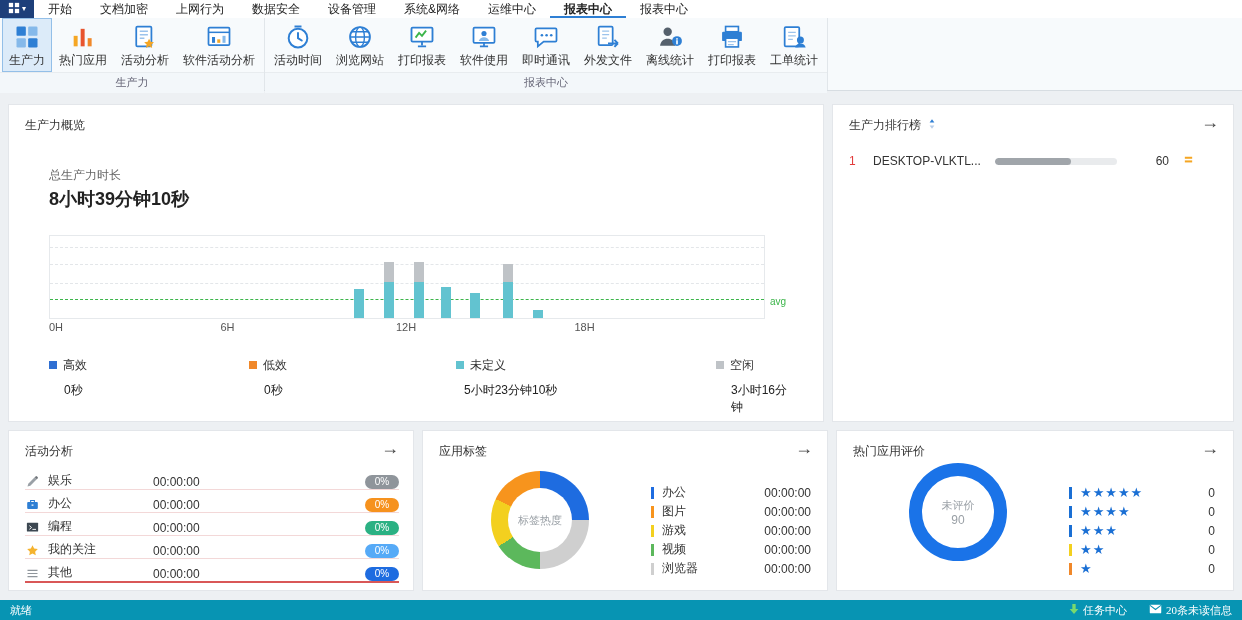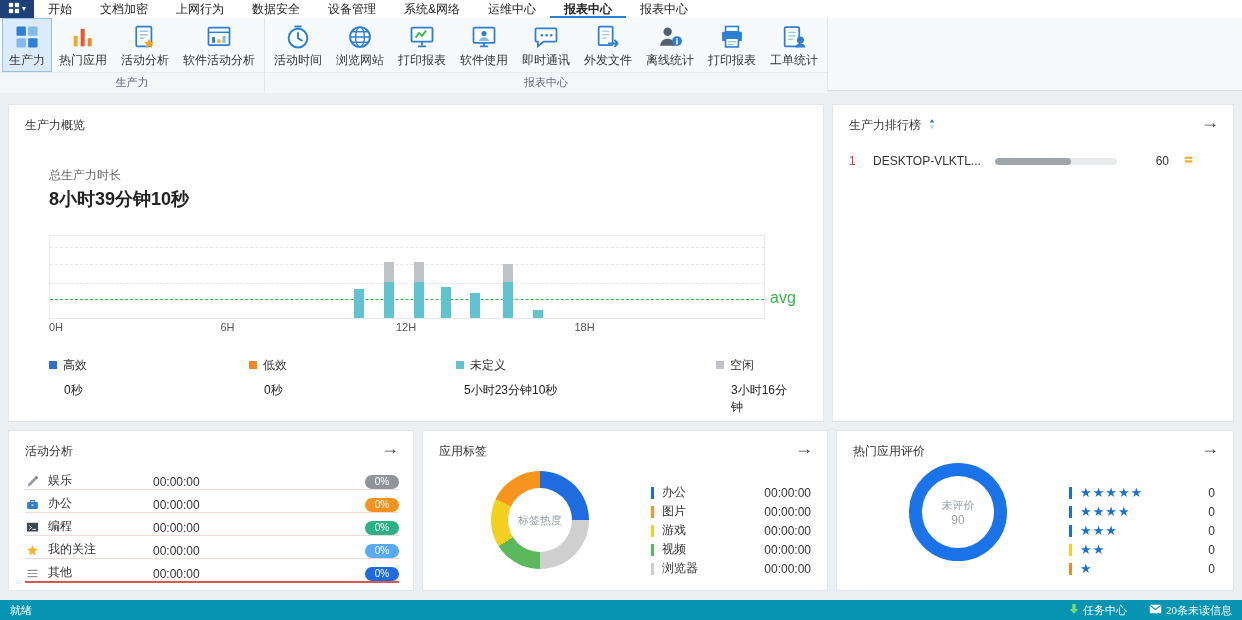--- a/index.html
+++ b/index.html
@@ -28,21 +28,21 @@
   #card-ranking{left:832px;top:104px;width:402px;height:318px;}
   #card-activity{left:8px;top:430px;width:406px;height:161px;}
   #card-tags{left:422px;top:430px;width:406px;height:161px;}
   #card-rating{left:836px;top:430px;width:398px;height:161px;}
   
   .total-label{position:absolute;left:40px;top:62px;font-size:12px;color:#666;}
   .total-value{position:absolute;left:40px;top:82px;font-size:18px;font-weight:bold;color:#222;}
   .chart{position:absolute;left:40px;top:130px;width:714px;height:82px;border:1px solid #e6e9ec;}
   .gridline{position:absolute;left:0;right:0;border-top:1px dashed #e3e6e9;}
   .avgline{position:absolute;left:0;right:0;border-top:1.5px dashed #3cb54a;}
-  .avg-label{position:absolute;font-size:16px;color:#3cb54a;}
+  .avg-label{position:absolute;font-size:10px;color:#3cb54a;}
   .bar{position:absolute;bottom:0;width:10px;display:flex;flex-direction:column;justify-content:flex-end;height:100%;}
   .bar .seg-idle{background:#bfc3c7;}
   .bar .seg-undef{background:#62c3d0;}
   .x-ticks{position:absolute;left:40px;top:216px;width:714px;height:14px;}
   .x-tick{position:absolute;font-size:11px;color:#555;transform:translateX(-50%);}
   .x-tick.first{transform:none;}
   .ov-legend{position:absolute;left:40px;top:252px;width:740px;height:50px;}
   .ov-leg{position:absolute;top:0;font-size:12px;color:#333;}
   .ov-leg .sw{display:inline-block;width:8px;height:8px;margin-right:6px;}
   .ov-leg .val{margin-top:8px;font-size:12px;color:#222;}

